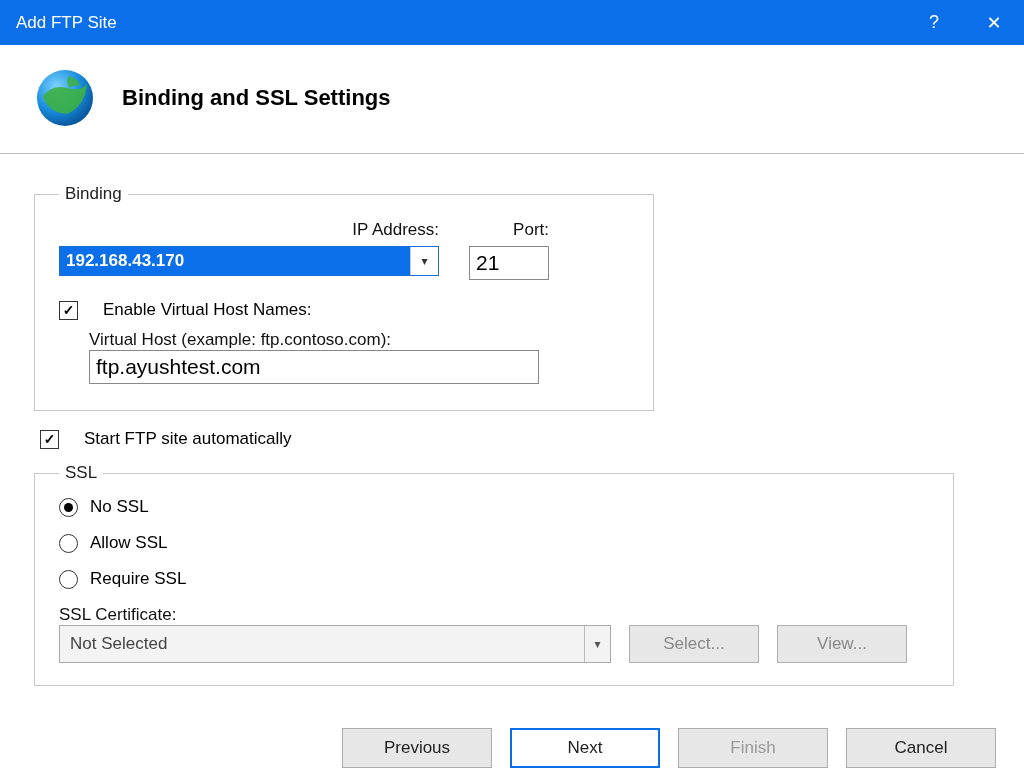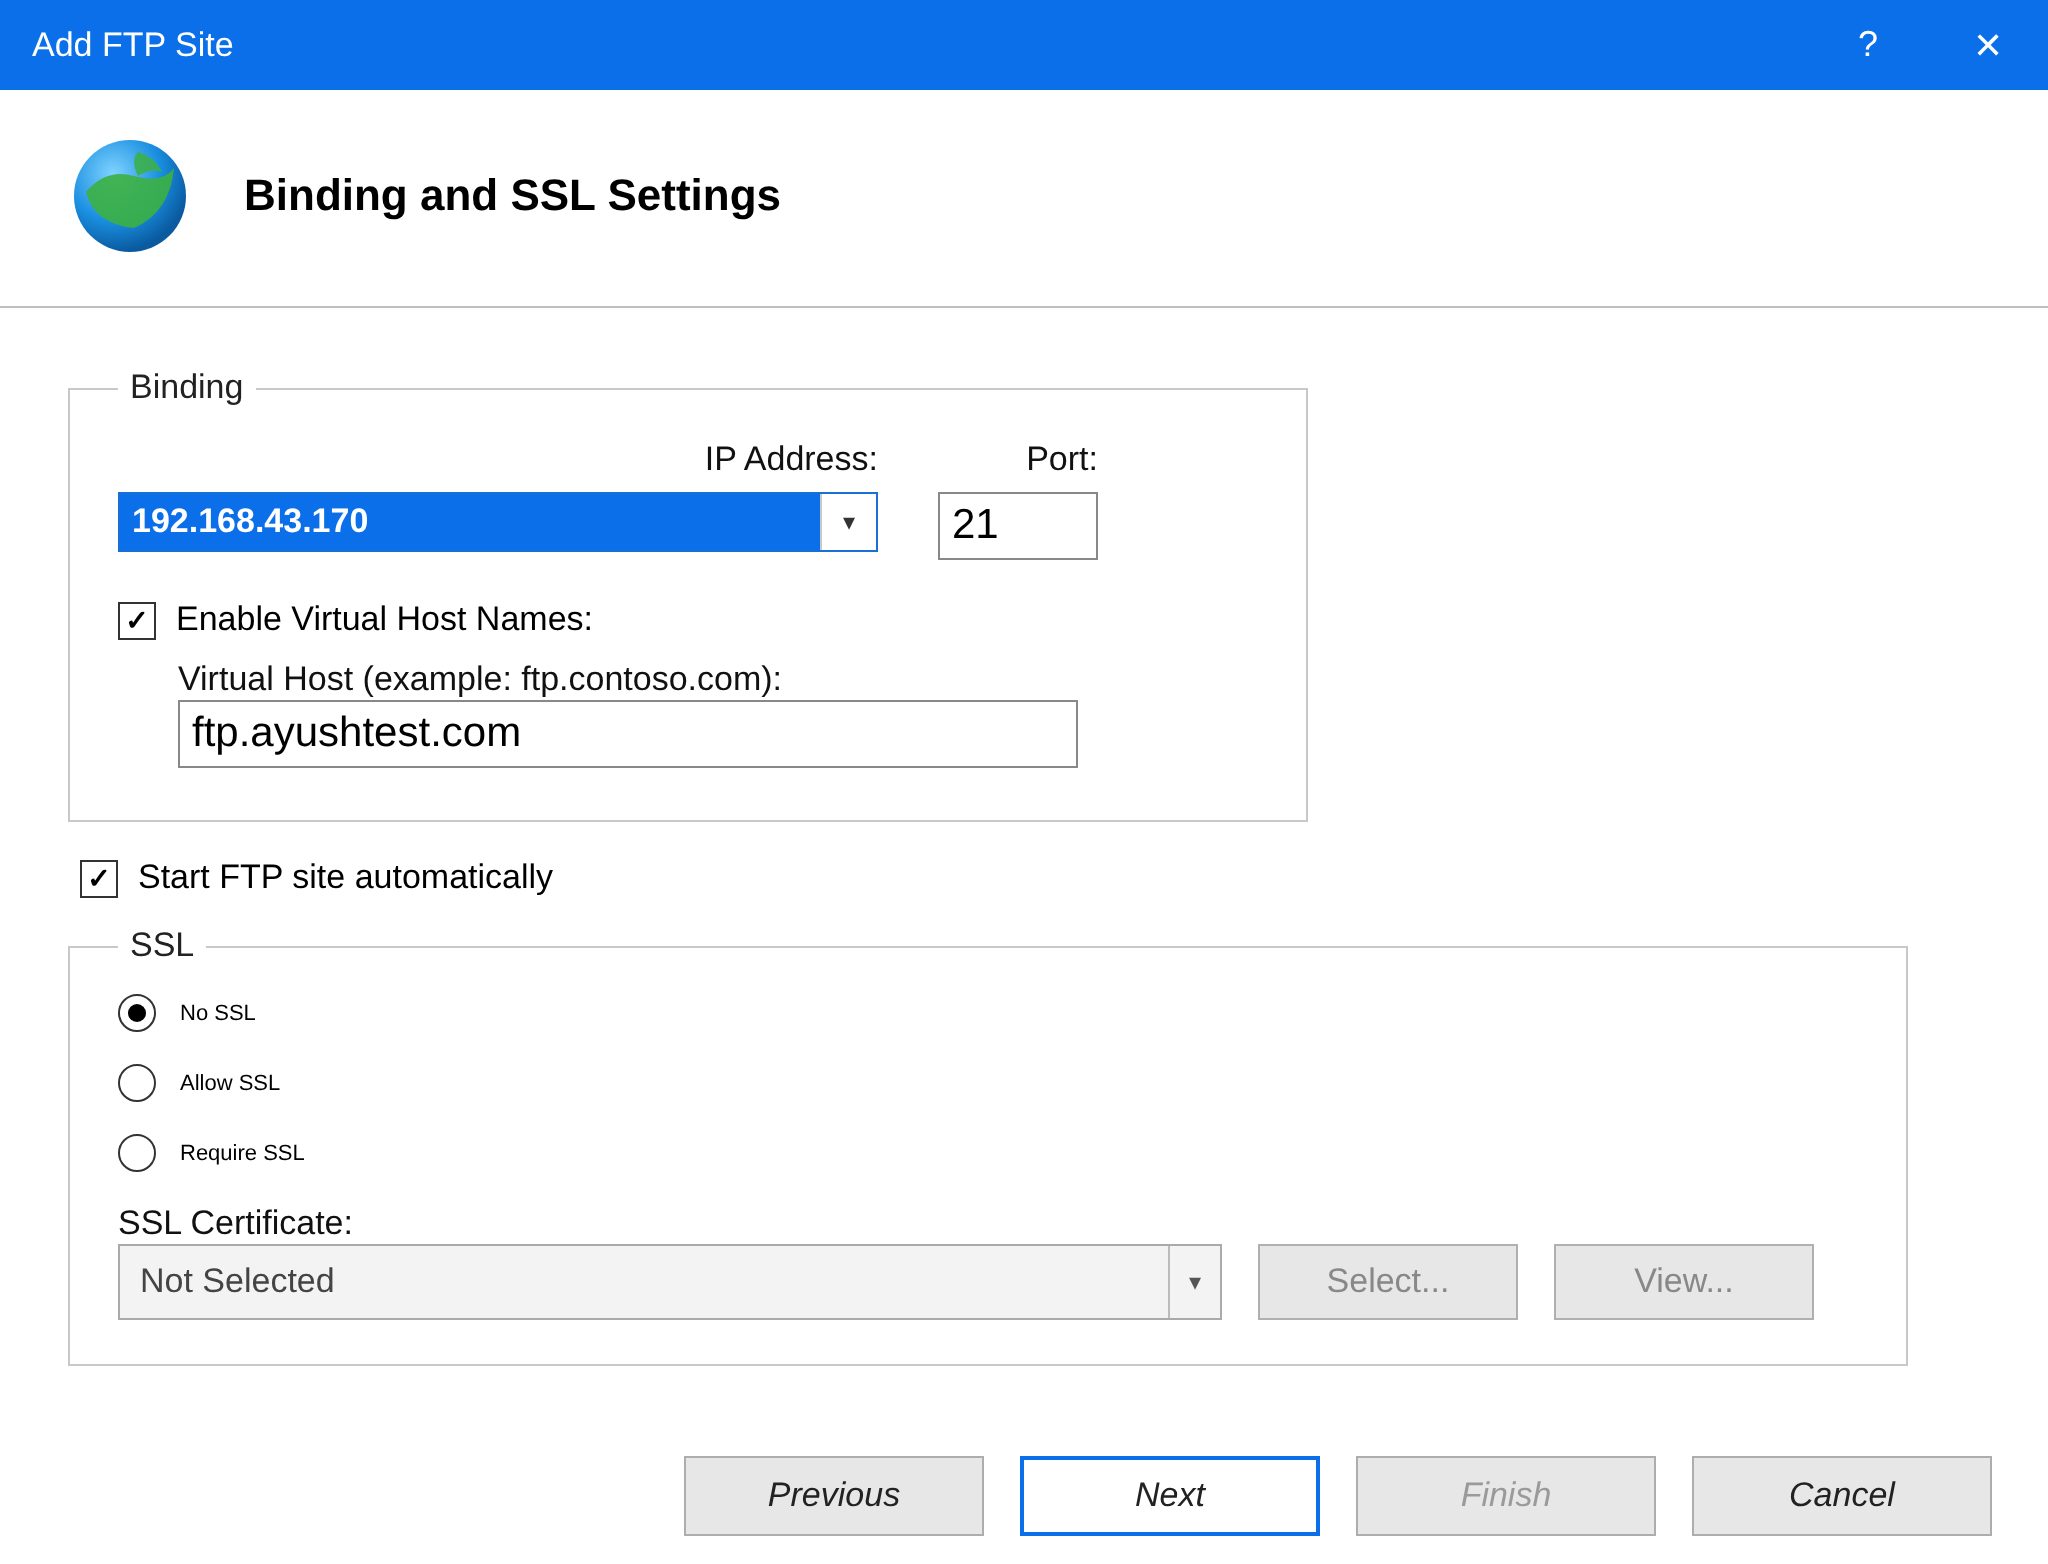--- a/index.html
+++ b/index.html
@@ -100,40 +100,40 @@
     font-family: inherit;
     outline: none;
     background: #fff;
   }
   .port-input { width: 80px; height: 34px; }
   .vh-input { width: 450px; height: 34px; }
   .check-row {
     display: flex; align-items: center;
     margin-top: 20px;
     font-size: 17px;
-    gap: 10px;
+    gap: 25px;
   }
   .check-row.standalone { margin: 0 0 14px 6px; }
   .checkbox {
     width: 19px; height: 19px;
     border: 1.5px solid #333;
     display: flex; align-items: center; justify-content: center;
     font-size: 14px; line-height: 1;
     background: #fff;
   }
   .checkbox.checked::after {
     content: "✓";
     color: #000;
     font-weight: 700;
   }
   .indent { margin-left: 30px; margin-top: 10px; }
   .radio-row {
     display: flex; align-items: center;
     gap: 12px;
-    font-size: 11px;
+    font-size: 17px;
     margin-bottom: 16px;
   }
   .radio {
     width: 19px; height: 19px;
     border: 1.5px solid #333;
     border-radius: 50%;
     display: flex; align-items: center; justify-content: center;
     background: #fff;
   }
   .radio.checked::after {
@@ -168,21 +168,20 @@
     font-size: 17px;
     width: 130px;
     display: flex; align-items: center; justify-content: center;
   }
   .footer {
     position: absolute;
     bottom: 14px;
     right: 28px;
     display: flex;
     gap: 18px;
-    font-style: italic;
   }
   .wbtn {
     width: 150px; height: 40px;
     border: 1px solid #adadad;
     background: #e7e7e7;
     display: flex; align-items: center; justify-content: center;
     font-size: 17px;
     color: #222;
   }
   .wbtn.primary {

